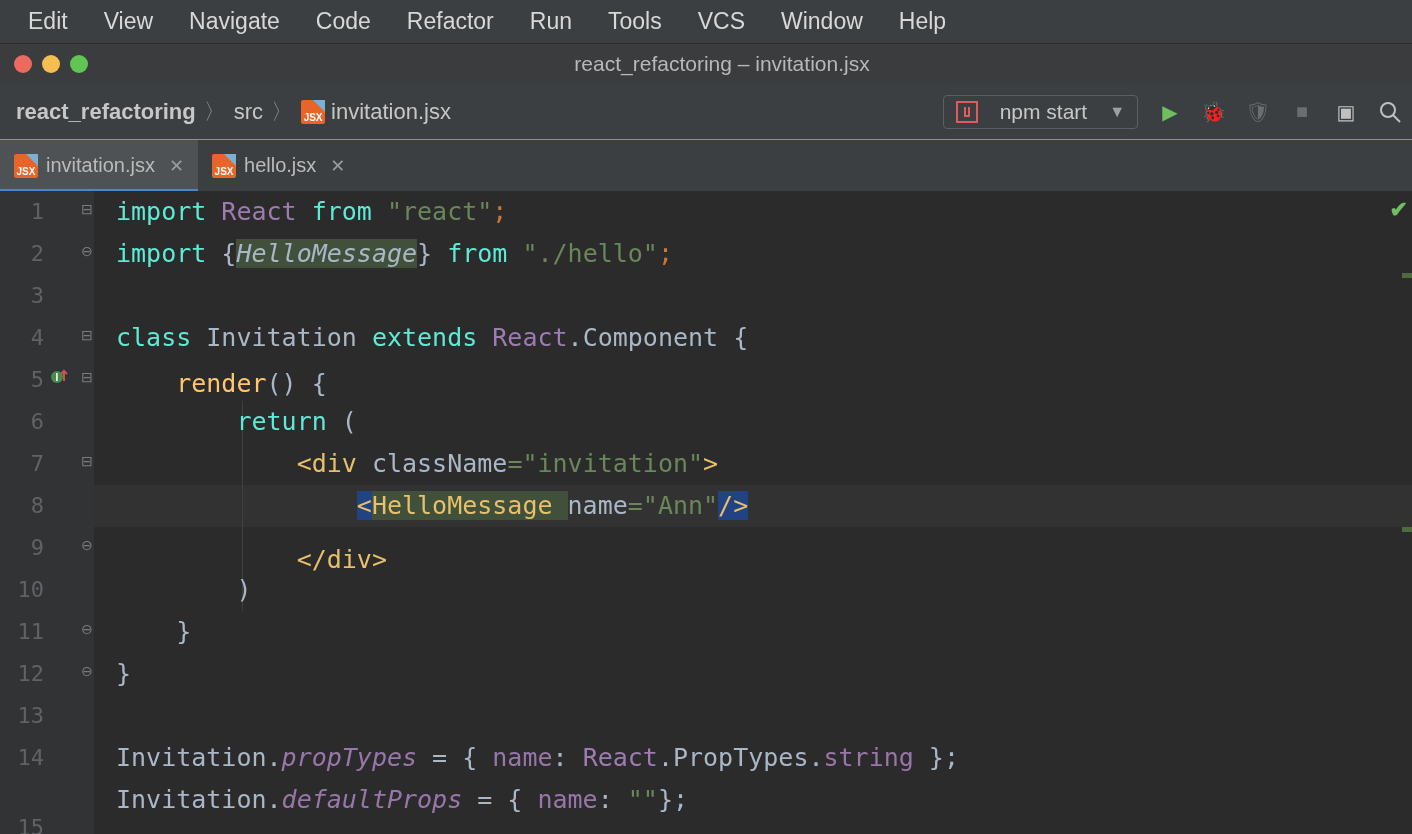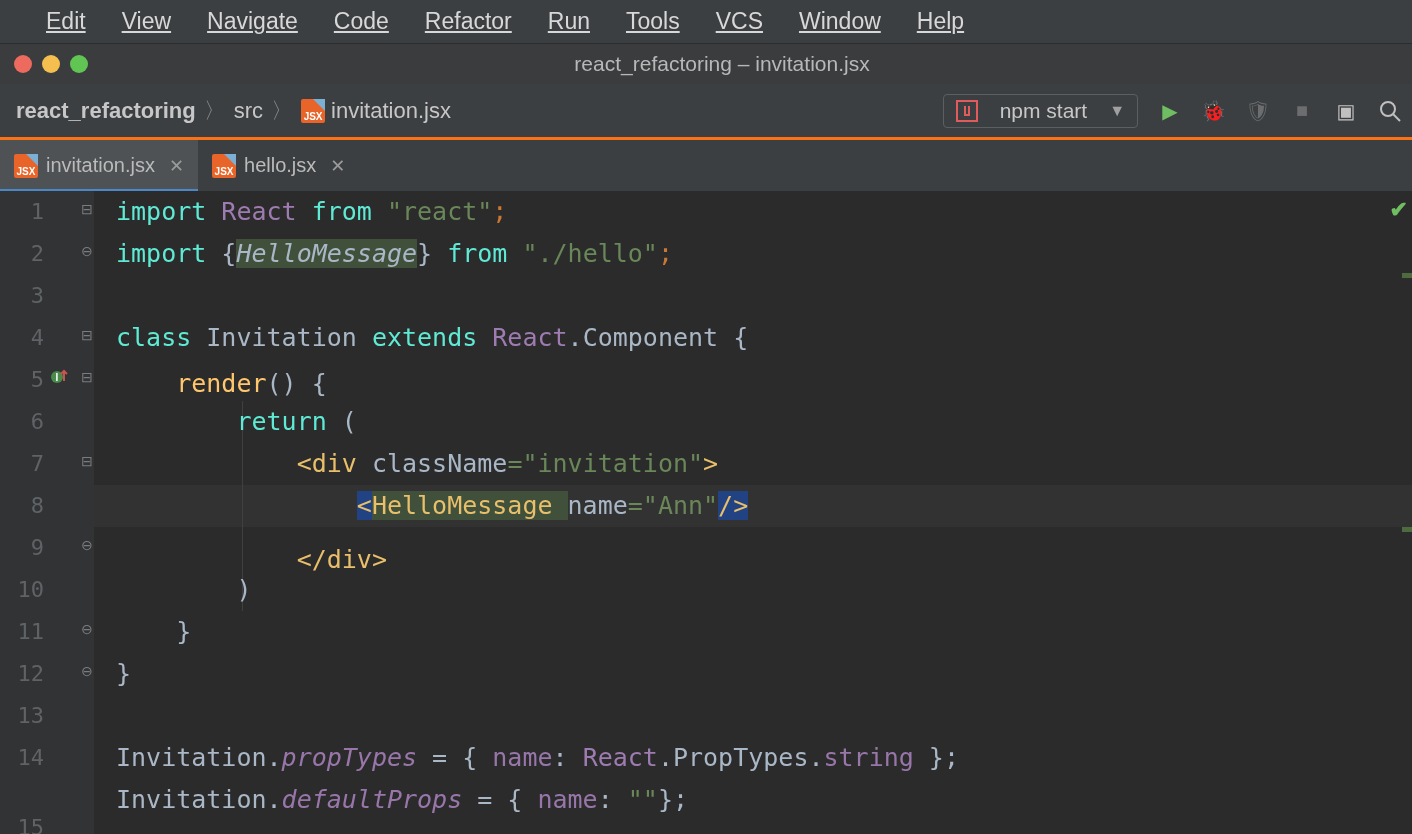--- a/index.html
+++ b/index.html
@@ -8,41 +8,40 @@
     background:#3c3f41;
     font-family: -apple-system, BlinkMacSystemFont, "Segoe UI", sans-serif;
     color:#bbbbbb; font-size:20px;
     overflow:hidden;
   }
 
   
   .menu-bar {
     height:44px; display:flex; align-items:center;
     background:#3c3f41; color:#d8d8d8;
-    padding-left:28px; font-size:23px; font-weight:500;
+    padding-left:10px; font-size:23px; font-weight:500;
     border-bottom:1px solid #2b2d2f;
-    text-decoration:underline;
   }
   .menu-item { padding:0 18px; cursor:default; }
 
   
   .title-bar {
     height:40px; display:flex; align-items:center;
     background:#3a3c3e; color:#b8b8b8; position:relative;
     font-size:21px;
   }
   .traffic { display:flex; align-items:center; gap:10px; margin-left:14px; }
   .traffic span { width:18px; height:18px; border-radius:50%; display:block; }
   .tl-red { background:#ec6a5e; } .tl-yel { background:#f4bf4f; } .tl-grn { background:#61c554; }
   .title-label { position:absolute; left:0; right:0; text-align:center; pointer-events:none;margin-left:32px; }
 
   
   .nav-row {
     height:56px; display:flex; align-items:center; justify-content:space-between;
-    background:#3c3f41; border-bottom:3px solid #f97316;
+    background:#3c3f41; border-bottom:1px solid #f97316;
     padding:0 10px 0 16px;
   }
   .breadcrumb { display:flex; align-items:center; gap:6px; font-size:22px; color:#c7c7c7;}
   .breadcrumb .sep { color:#8a8a8a; font-size:22px; margin:0 2px;}
   .breadcrumb .proj { font-weight:700; }
   .jsx-chip {
     display:inline-flex; width:24px; height:24px; justify-content:center; align-items:flex-end;
     font-size:10px; font-weight:700; color:#fff; padding-bottom:1px;
     background:#e86428; border-radius:2px; position:relative;
   }

